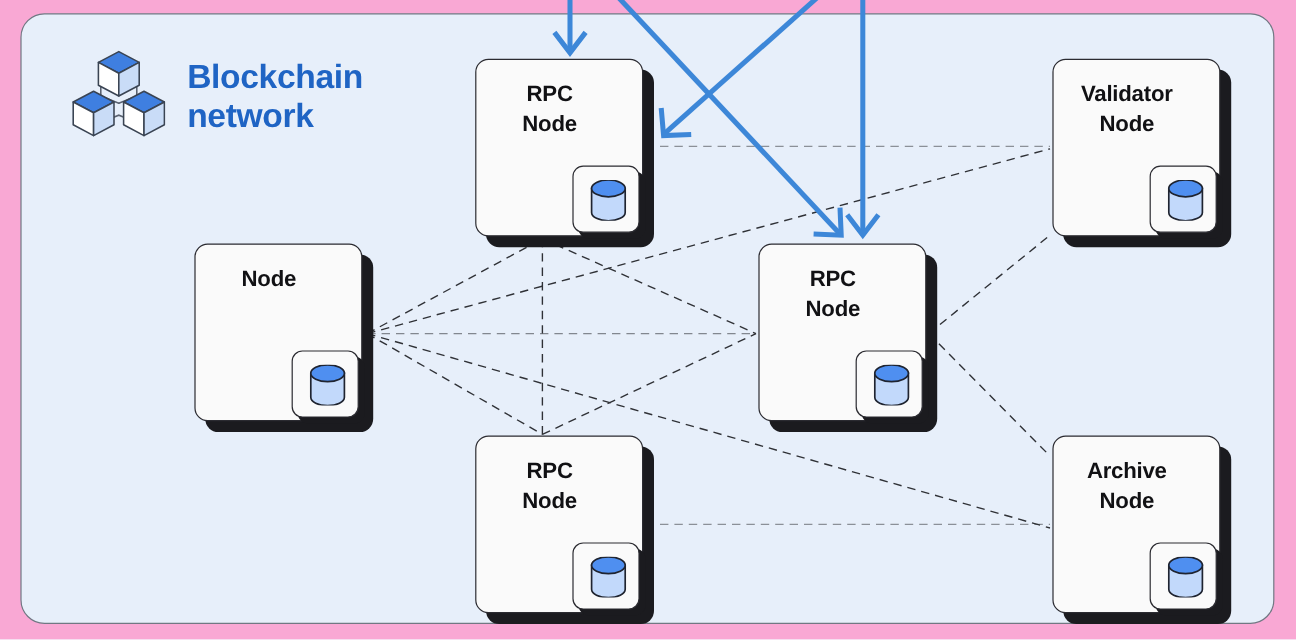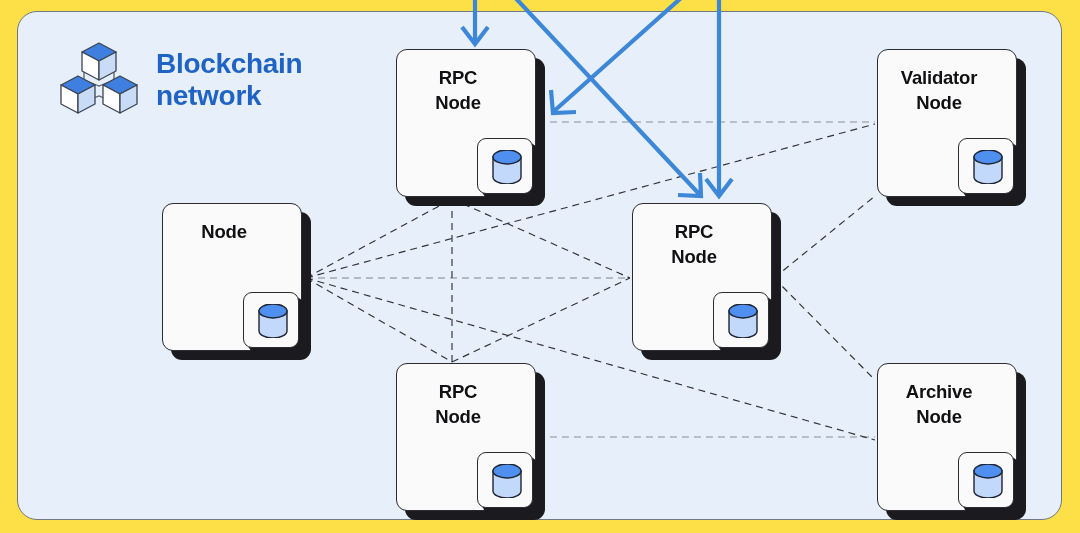--- a/index.html
+++ b/index.html
@@ -7,21 +7,21 @@
     padding: 0;
     background: #f7f9fc;
   }
   body {
     font-family: "Liberation Sans", sans-serif;
   }
   #stage {
     position: relative;
     width: 1080px;
     height: 533px;
-    background: #fde047;
+    background: #f9a8d4;
     overflow: hidden;
   }
   
   #network-container {
     position: absolute;
     left: 17px;
     top: 11px;
     width: 1045px;
     height: 509px;
     background: #e7effa;

